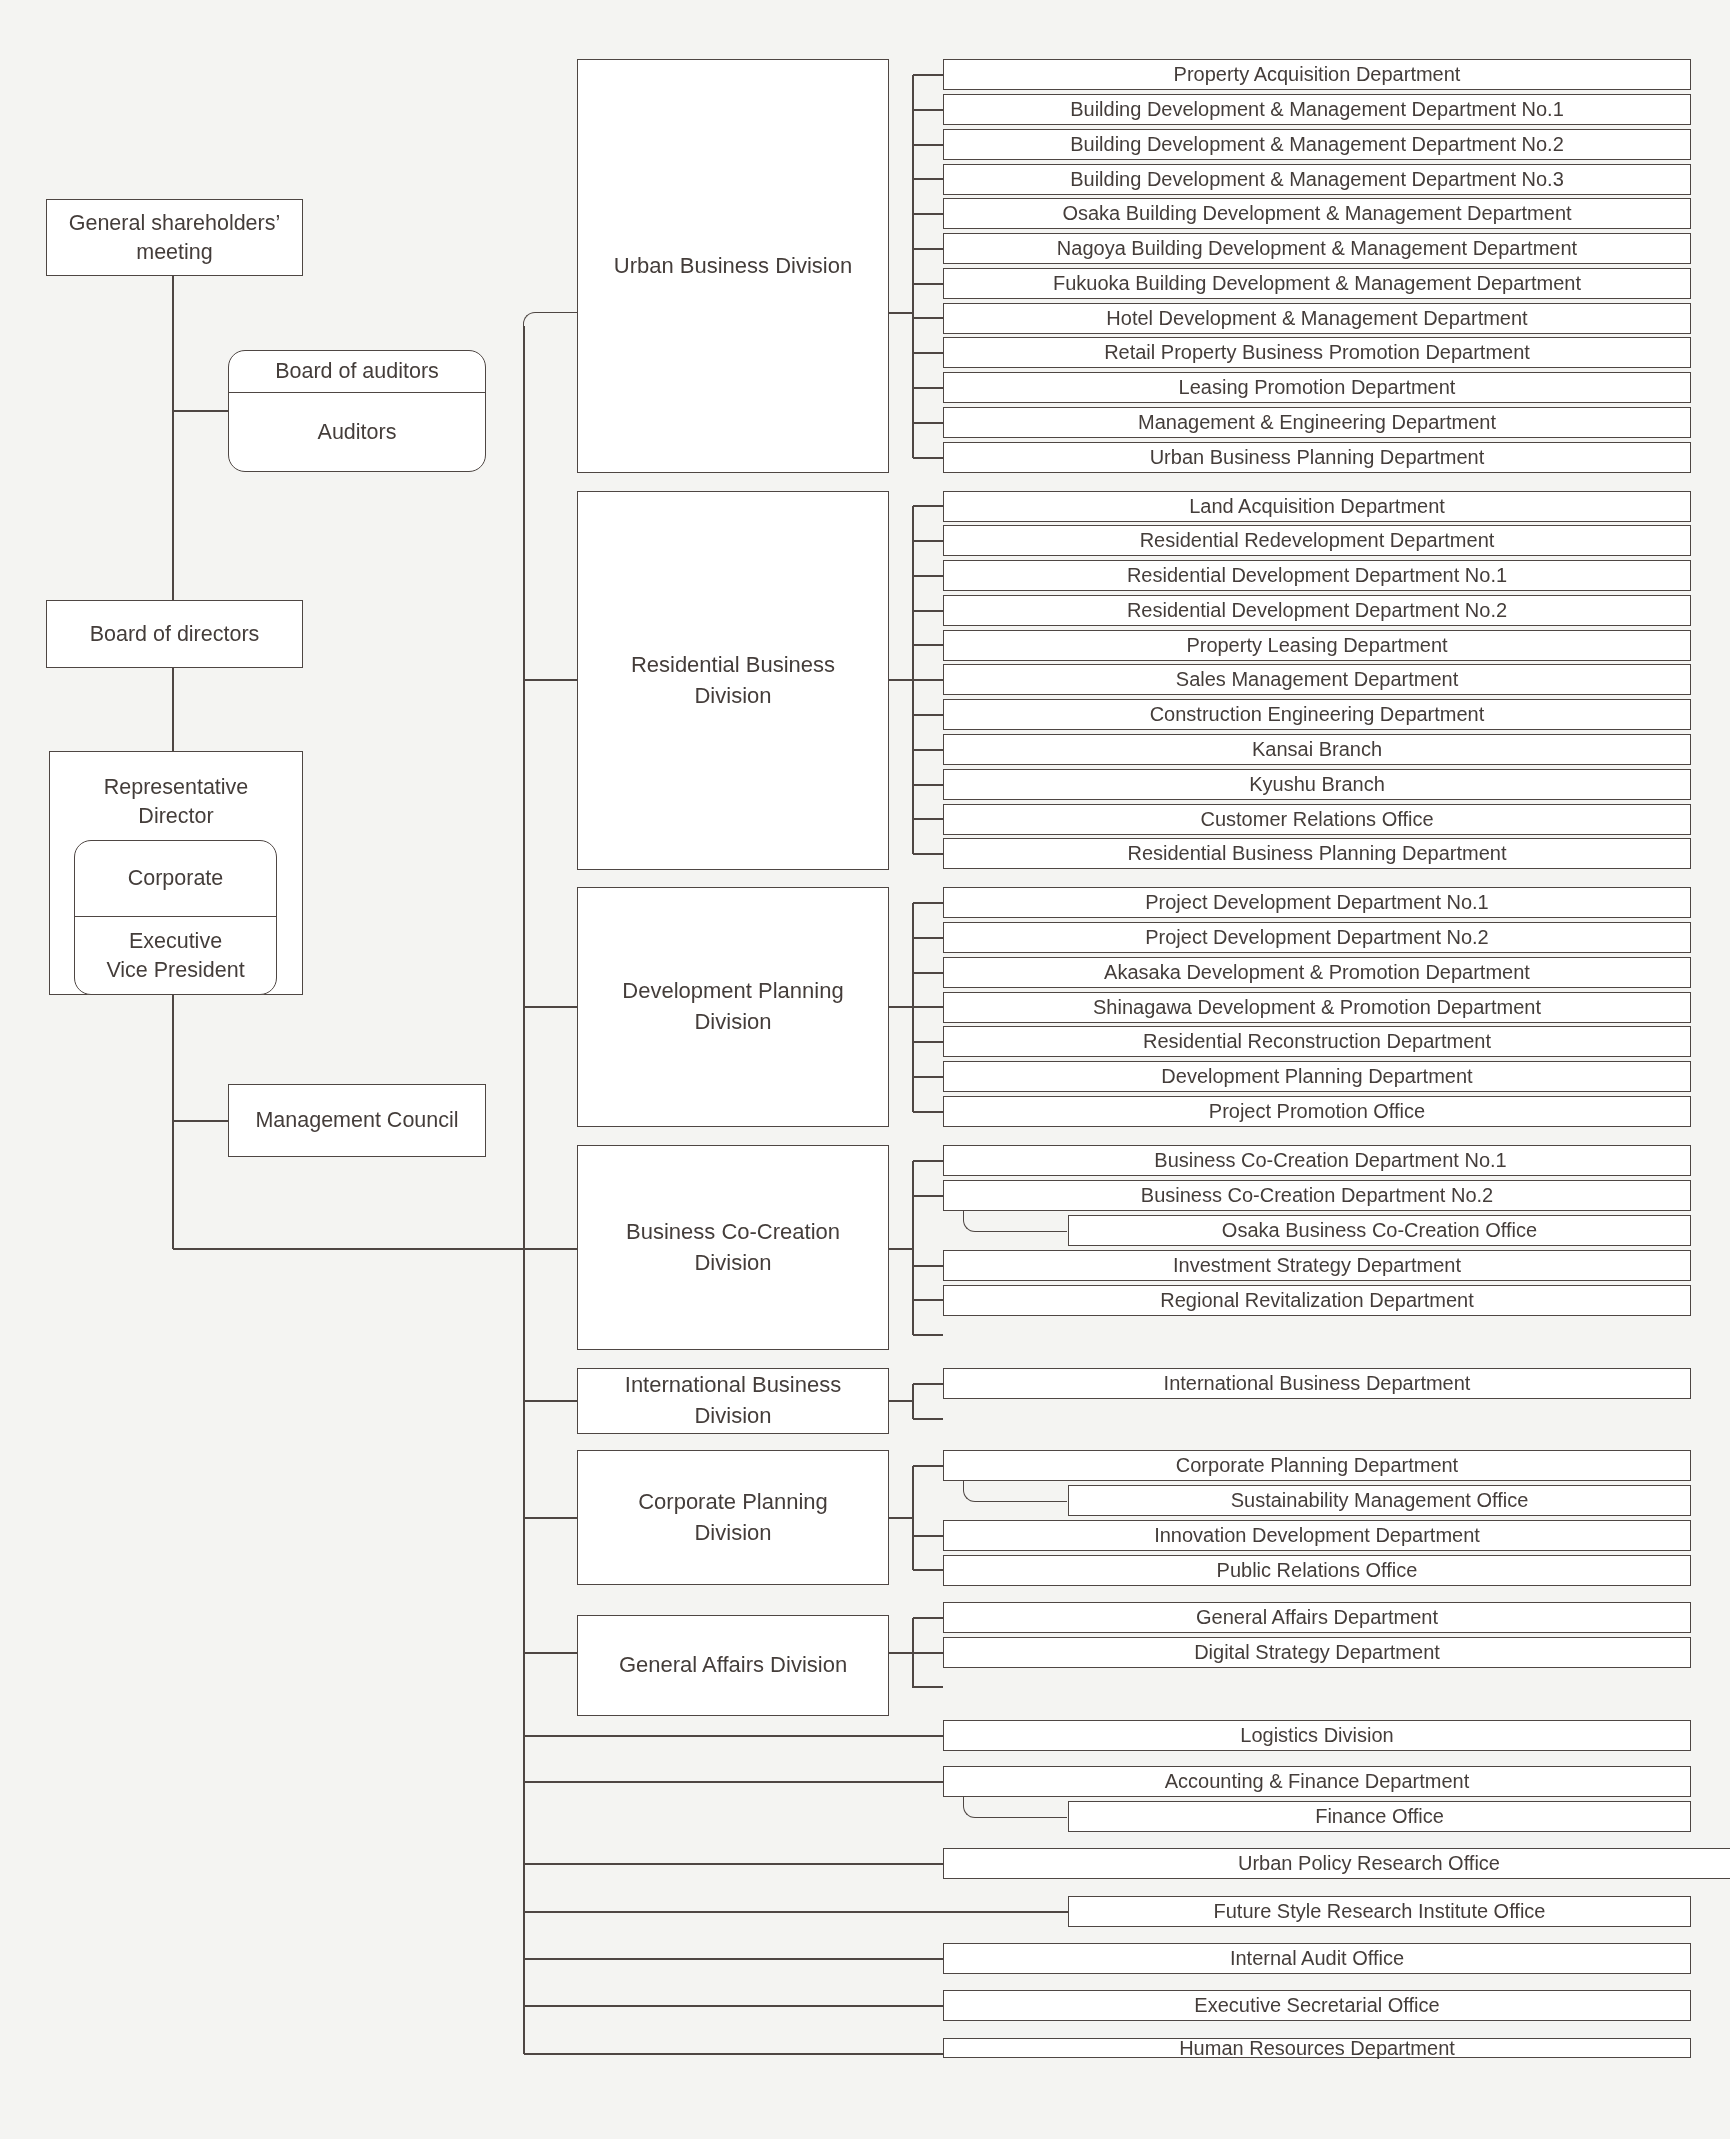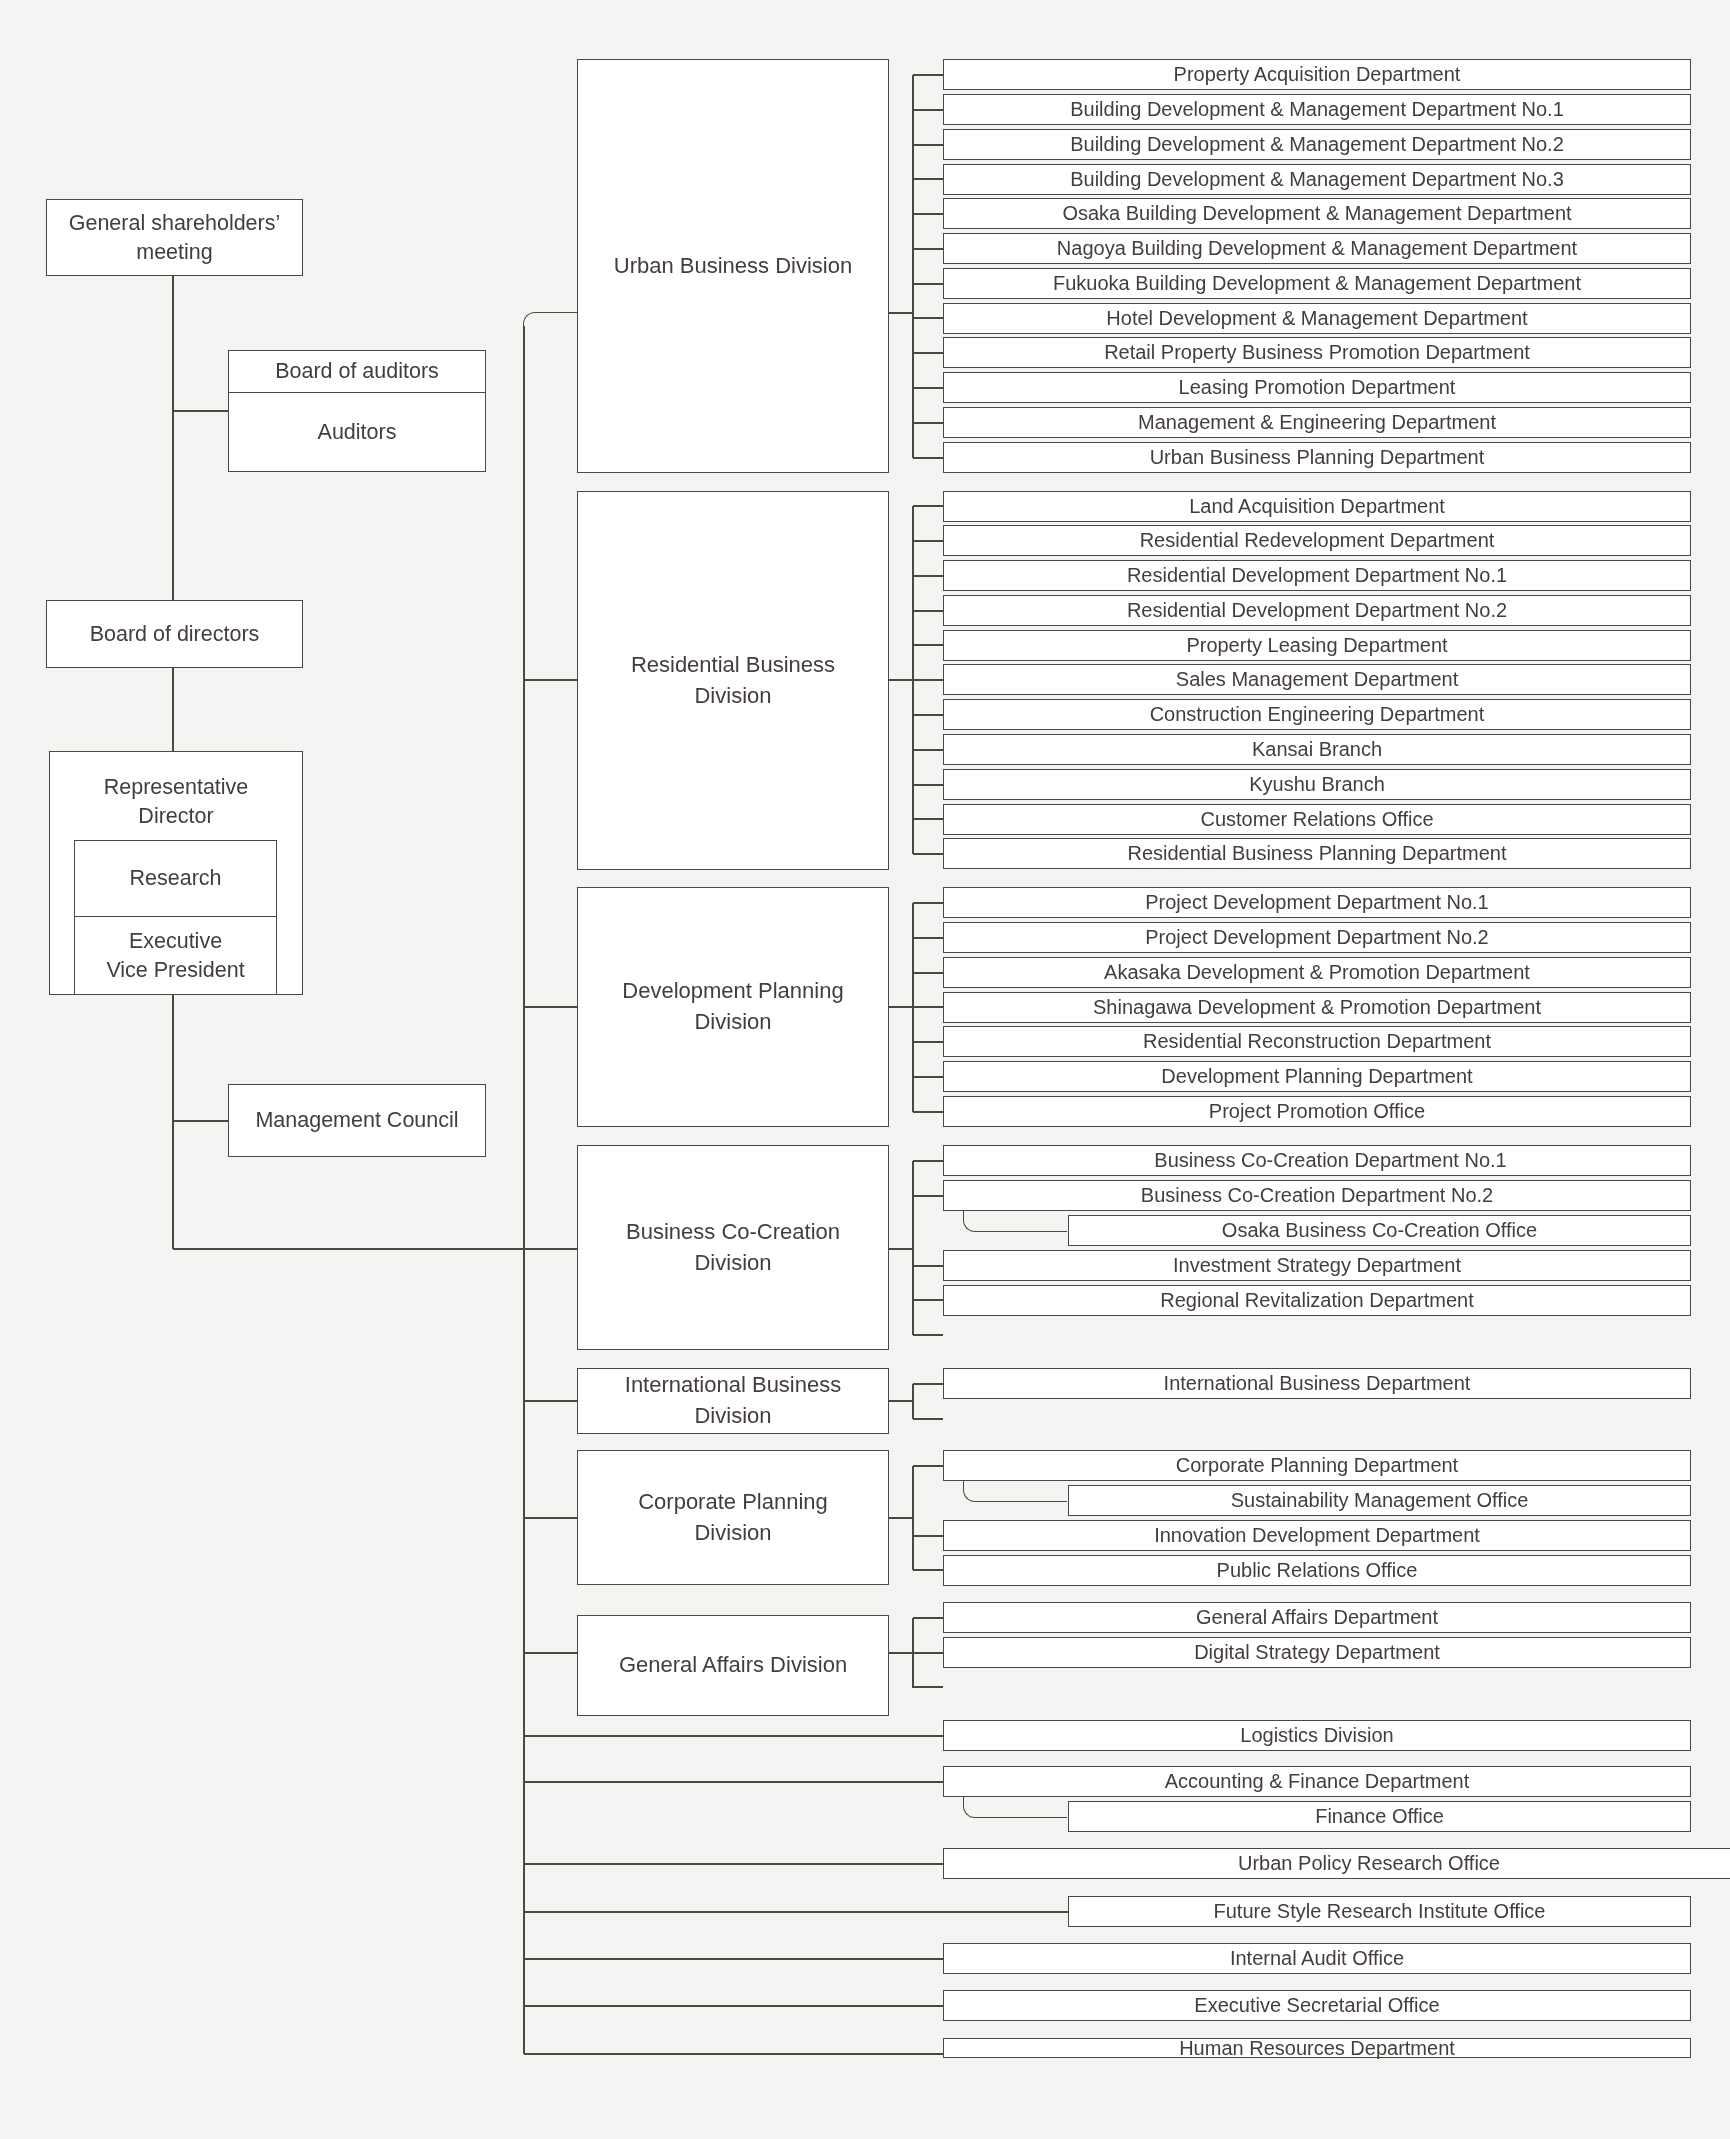--- a/index.html
+++ b/index.html
@@ -13,21 +13,21 @@
   #chart{position:relative;width:1731px;height:2140px;overflow:hidden;}
   .box{
     position:absolute;box-sizing:border-box;
     background:#ffffff;border:1.5px solid var(--line,#4e4643);
     display:flex;align-items:center;justify-content:center;
     text-align:center;white-space:pre-line;z-index:2;
   }
   .gov{font-size:21.5px;line-height:1.32;}
   .division{font-size:22px;line-height:1.4;}
   .dept{font-size:20px;}
-  .stack{flex-direction:column;align-items:stretch;justify-content:flex-end;padding:0;}
+  .stack{flex-direction:column;align-items:stretch;justify-content:flex-end;padding:0;border-radius:17px;}
   .cell{display:flex;align-items:center;justify-content:center;text-align:center;white-space:pre-line;box-sizing:border-box;}
   .cell.divided{border-bottom:1.5px solid var(--line,#4e4643);}
   .hline,.vline{position:absolute;background:var(--line,#4e4643);z-index:1;}
   .hline{height:1.5px;}
   .vline{width:1.5px;}
   .corner{position:absolute;box-sizing:border-box;z-index:1;
     border-top:1.5px solid var(--line,#4e4643);
     border-left:1.5px solid var(--line,#4e4643);
     border-top-left-radius:12px;background:transparent;}
   .elbow{position:absolute;box-sizing:border-box;z-index:1;
@@ -51,21 +51,21 @@
   </div>
 
   <div class="box gov" style="left:46px;top:600px;width:257px;height:68px;">Board of directors</div>
 
   <div class="box gov" style="left:49px;top:751px;width:254px;height:244px;align-items:flex-start;">
     <div class="rd-title">Representative
 Director</div>
   </div>
 
   <div class="box gov stack" style="left:74px;top:840px;width:203px;height:155px;">
-    <div class="cell divided" style="height:76px;">Research</div>
+    <div class="cell divided" style="height:76px;">Corporate</div>
     <div class="cell" style="flex:1;">Executive
 Vice President</div>
   </div>
 
   <div class="box gov" style="left:228px;top:1084px;width:258px;height:73px;">Management Council</div>
 
 <div class="vline" style="left: 172px; top: 276px; height: 973px;"></div>
     <div class="hline" style="left: 173px; top: 410px; width: 55px;"></div>
     <div class="hline" style="left: 173px; top: 1120px; width: 55px;"></div>
     <div class="hline" style="left: 173px; top: 1248px; width: 404px;"></div>

